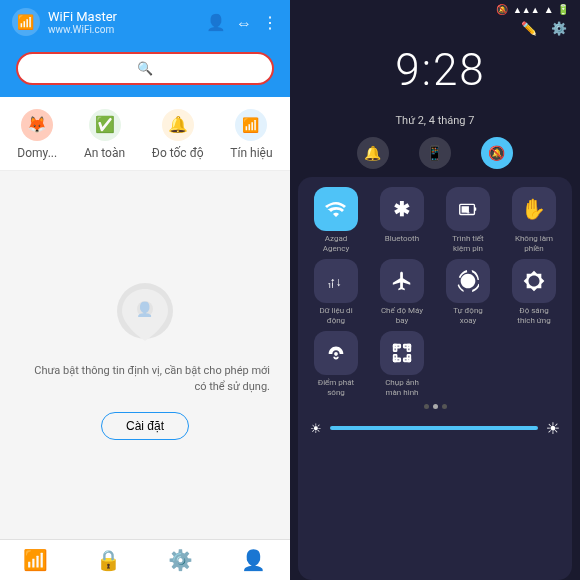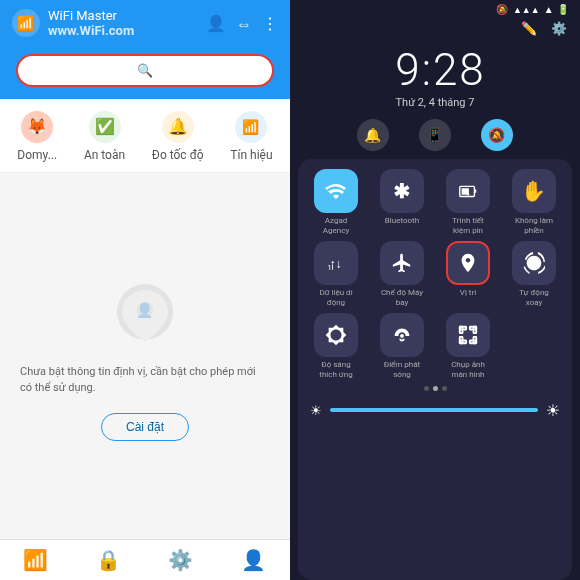--- a/index.html
+++ b/index.html
@@ -37,22 +37,21 @@
       height: 28px;
     }
     .header-title-block {}
     .app-title {
       color: white;
       font-size: 13px;
       font-weight: normal;
     }
     .app-subtitle {
       color: rgba(255,255,255,0.8);
-      font-size: 13px;
-      font-weight: bold;
+      font-size: 10px;
     }
     .header-icons {
       display: flex;
       gap: 10px;
       align-items: center;
     }
     .header-icon {
       color: white;
       font-size: 16px;
     }
@@ -121,30 +120,30 @@
       height: 80px;
       display: flex;
       align-items: center;
       justify-content: center;
       opacity: 0.3;
       margin-bottom: 12px;
     }
     .no-location-text {
       font-size: 11px;
       color: #666;
-      text-align: left;
+      text-align: right;
       line-height: 1.5;
       margin-bottom: 16px;
     }
     .install-btn {
       border: 1px solid #2196F3;
       border-radius: 16px;
       padding: 6px 24px;
       background: transparent;
-      color: #0369a1;
+      color: #000000;
       font-size: 12px;
       cursor: pointer;
     }
     .left-bottom-nav {
       background: white;
       border-top: 1px solid #e0e0e0;
       display: flex;
       justify-content: space-around;
       padding: 8px 0;
     }
@@ -198,21 +197,21 @@
     .lock-time-text {
       font-size: 44px;
       font-weight: 300;
       color: white;
       letter-spacing: 2px;
       padding-left: 11px;
     }
     .lock-date-text {
       font-size: 11px;
       color: #ccc;
-      margin-top: 0;
+      margin-top: 18px;
     }
     .lock-icons-row {
       display: flex;
       justify-content: center;
       gap: 30px;
       padding: 8px 0;
     }
     .lock-icon-btn {
       width: 32px;
       height: 32px;
@@ -483,28 +482,20 @@
 
       <div class="qs-item">
         <div class="qs-icon-wrap">
           <svg width="22" height="22" viewBox="0 0 24 24" fill="white">
             <path d="M21 16v-2l-8-5V3.5c0-.83-.67-1.5-1.5-1.5S10 2.67 10 3.5V9l-8 5v2l8-2.5V19l-2 1.5V22l3.5-1 3.5 1v-1.5L13 19v-5.5l8 2.5z"></path>
           </svg>
         </div>
         <span class="qs-label">Chế độ Máy<br>bay</span>
       </div>
 
-      <div class="qs-item">
-        <div class="qs-icon-wrap highlighted">
-          <svg width="22" height="22" viewBox="0 0 24 24" fill="white">
-            <path d="M12 2C8.13 2 5 5.13 5 9c0 5.25 7 13 7 13s7-7.75 7-13c0-3.87-3.13-7-7-7zm0 9.5c-1.38 0-2.5-1.12-2.5-2.5s1.12-2.5 2.5-2.5 2.5 1.12 2.5 2.5-1.12 2.5-2.5 2.5z"></path>
-          </svg>
-        </div>
-        <span class="qs-label">Vị trí</span>
-      </div>
 
       <div class="qs-item">
         <div class="qs-icon-wrap">
           <svg width="22" height="22" viewBox="0 0 24 24" fill="white">
             <path d="M16.48 2.52c3.27 1.55 5.61 4.72 5.97 8.48h1.5C23.44 4.84 20.29 1 16 0l.48 2.52zM10.72 0L11.2 2.52C7.68 3.07 4.8 5.6 3.52 9L2 8.03C3.53 4.06 6.76 1.01 10.72 0zM7 21.75C4.59 20.47 2.82 18.19 2.2 15.5L.7 16.47C1.6 19.82 4.07 22.51 7.27 24L7 21.75zM16.8 21.48L16.27 24c3.96-1.01 7.19-4.06 8.73-8.03L23.48 15C22.18 18.4 19.32 20.93 16.8 21.48zM12 4c-4.42 0-8 3.58-8 8s3.58 8 8 8 8-3.58 8-8-3.58-8-8-8z"></path>
           </svg>
         </div>
         <span class="qs-label">Tự động<br>xoay</span>
       </div>
 

